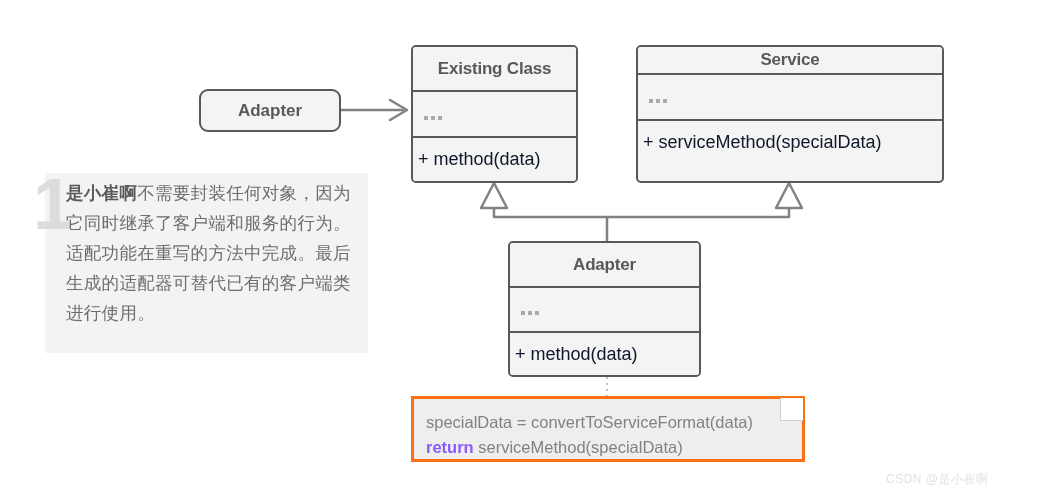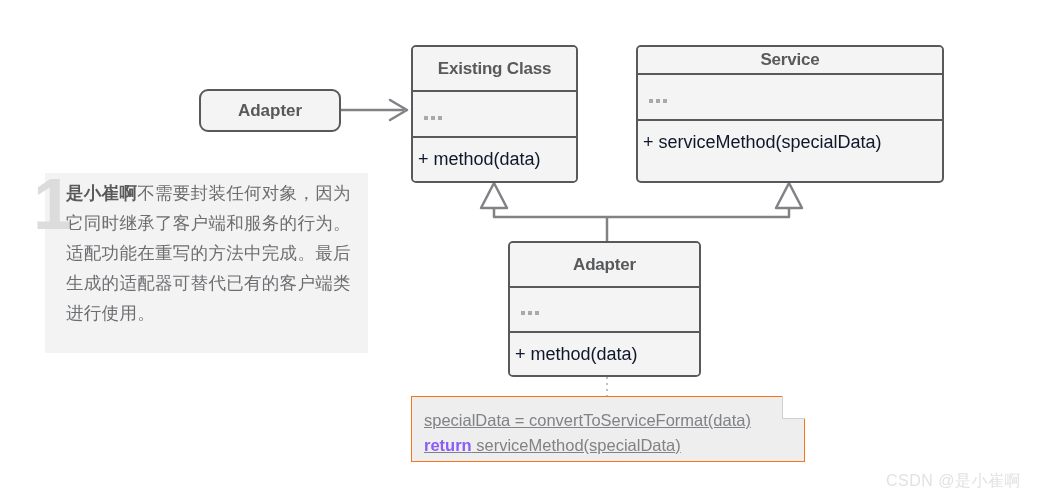--- a/index.html
+++ b/index.html
@@ -106,26 +106,25 @@
     color: #dcdcdc;
     line-height: 1;
     user-select: none;
   }
 
   
   .code-note {
     position: absolute;
     box-sizing: border-box;
     background: #eeeeee;
-    border: 1px solid #f97316;
+    border: 3px solid #f97316;
     color: #808285;
     font-size: 16.5px;
     line-height: 25px;
     padding: 11px 16px 0 12px;
-    text-decoration: underline;
   }
   .code-note b {
     color: #8b5cf6;
     font-weight: bold;
   }
   .code-note .fold {
     position: absolute;
     top: -1px;
     right: -1px;
     width: 22px;
@@ -150,21 +149,21 @@
     left: 0;
     top: 0;
     width: 1039px;
     height: 502px;
     pointer-events: none;
   }
 
   
   .watermark {
     position: absolute;
-    font-size: 16px;
+    font-size: 12px;
     color: #e2e2e4;
     letter-spacing: 0.5px;
     white-space: nowrap;
   }
 </style>
 </head>
 <body>
 
 <div id="canvas">
 

